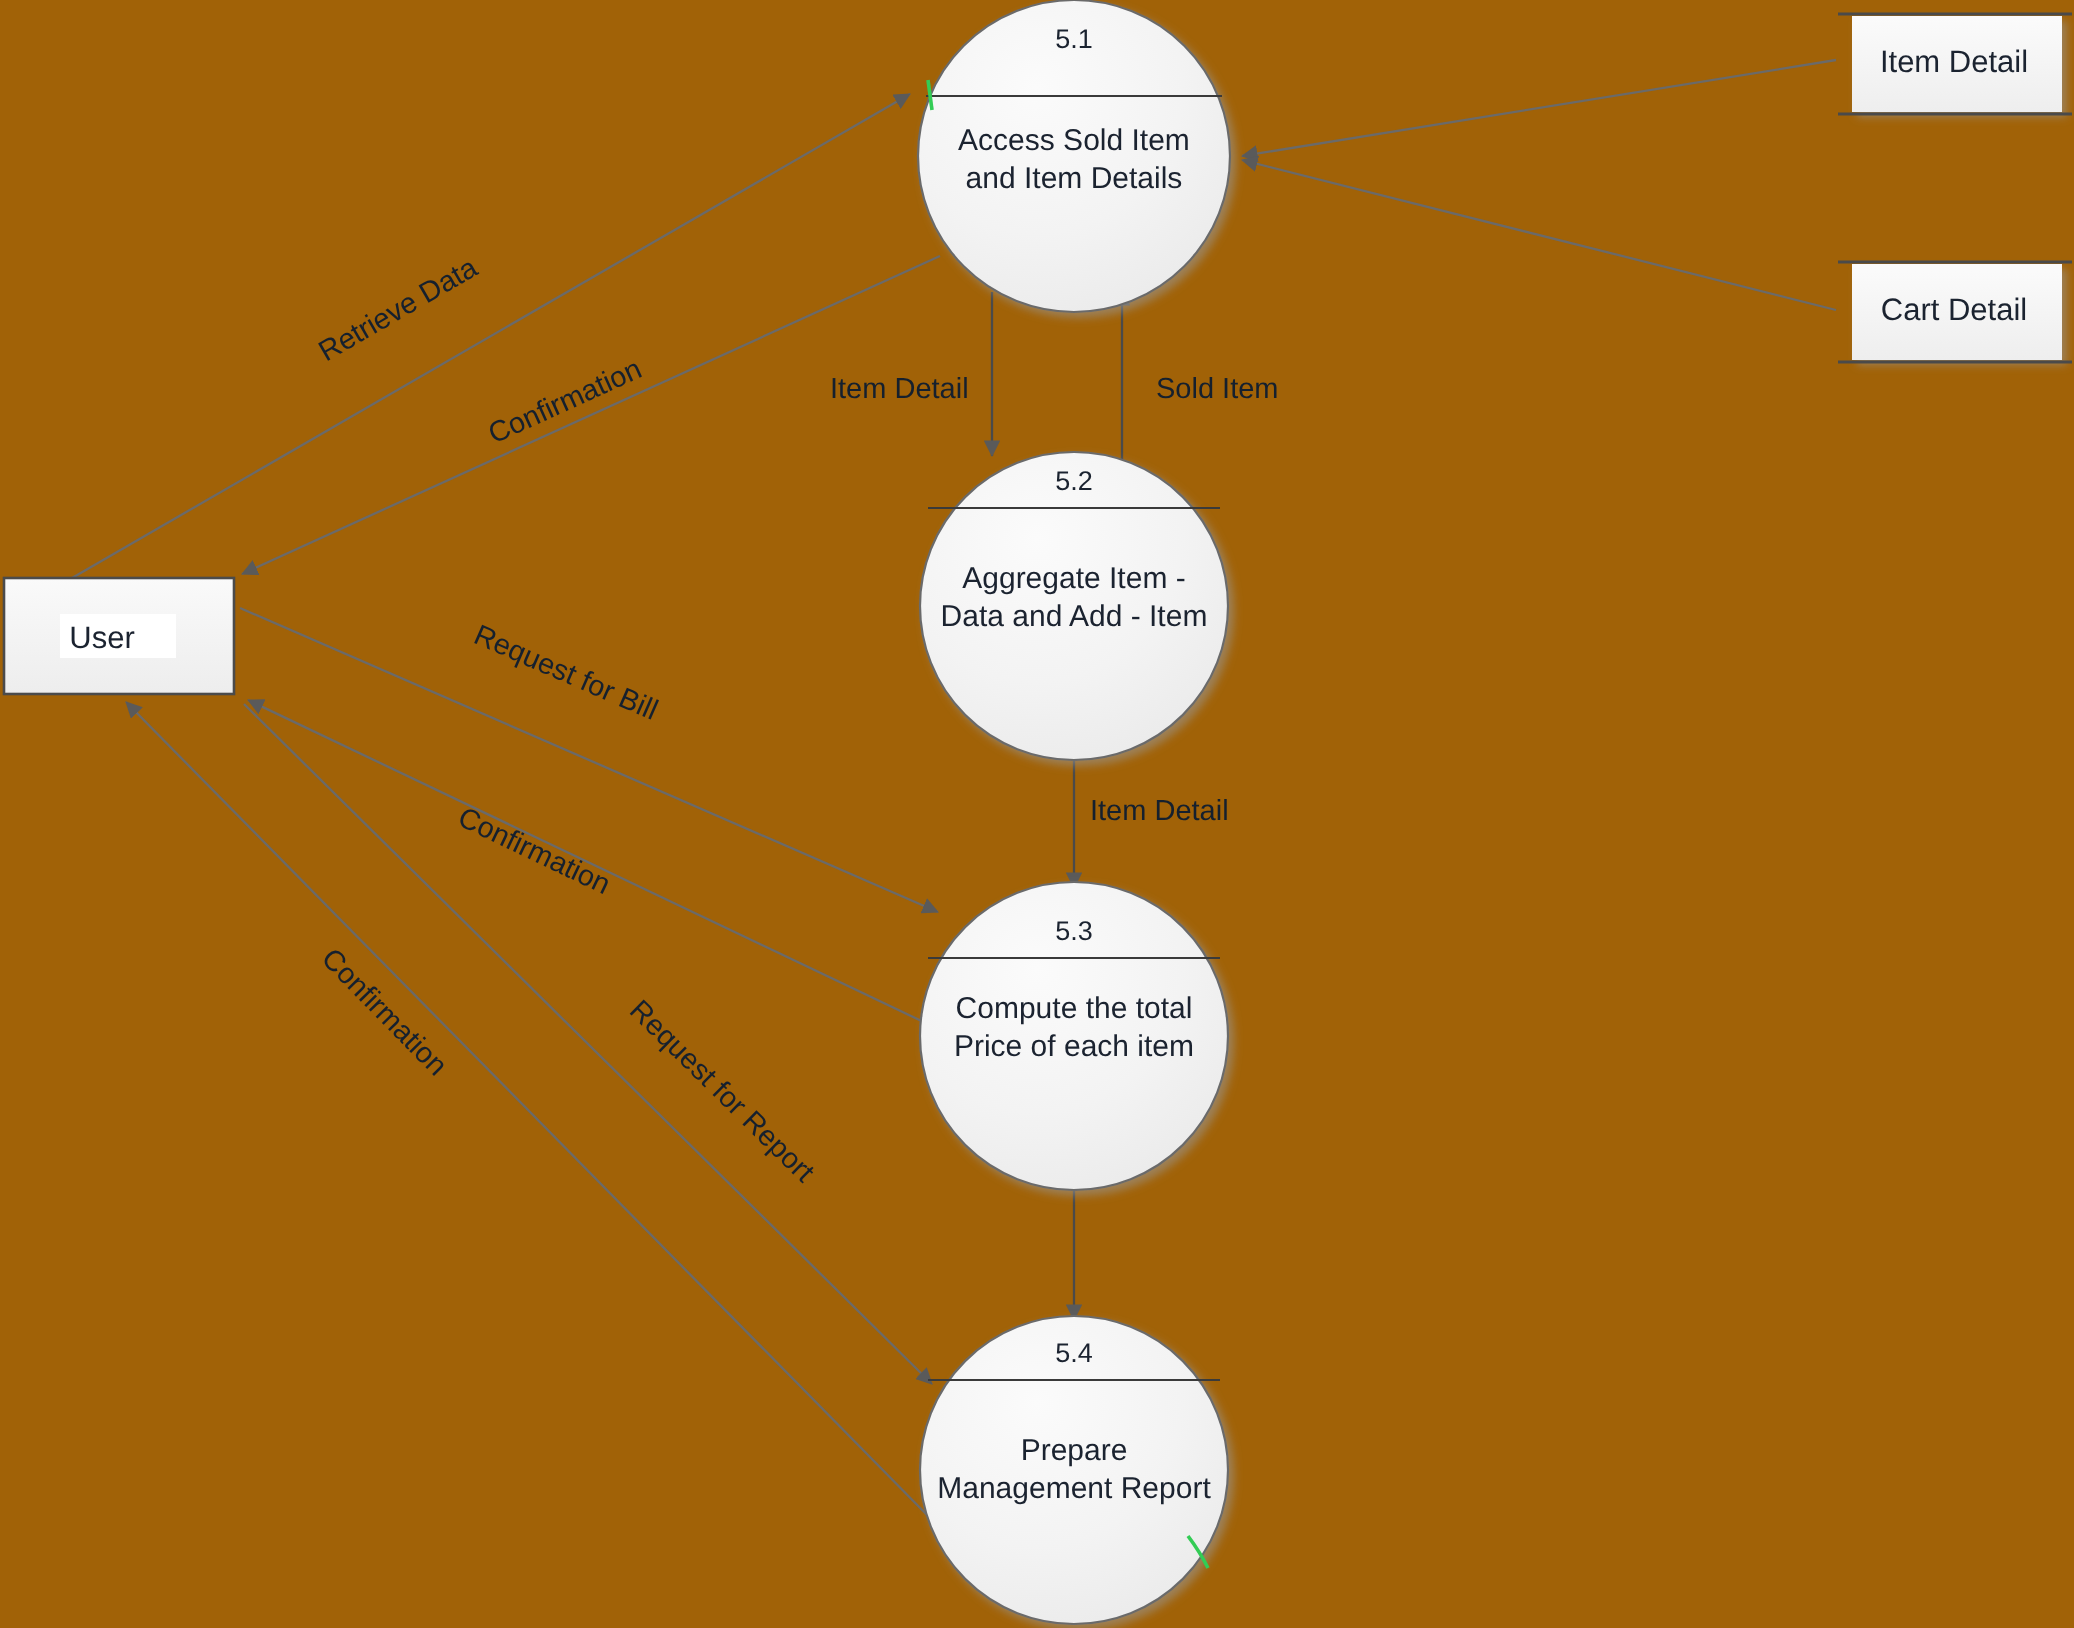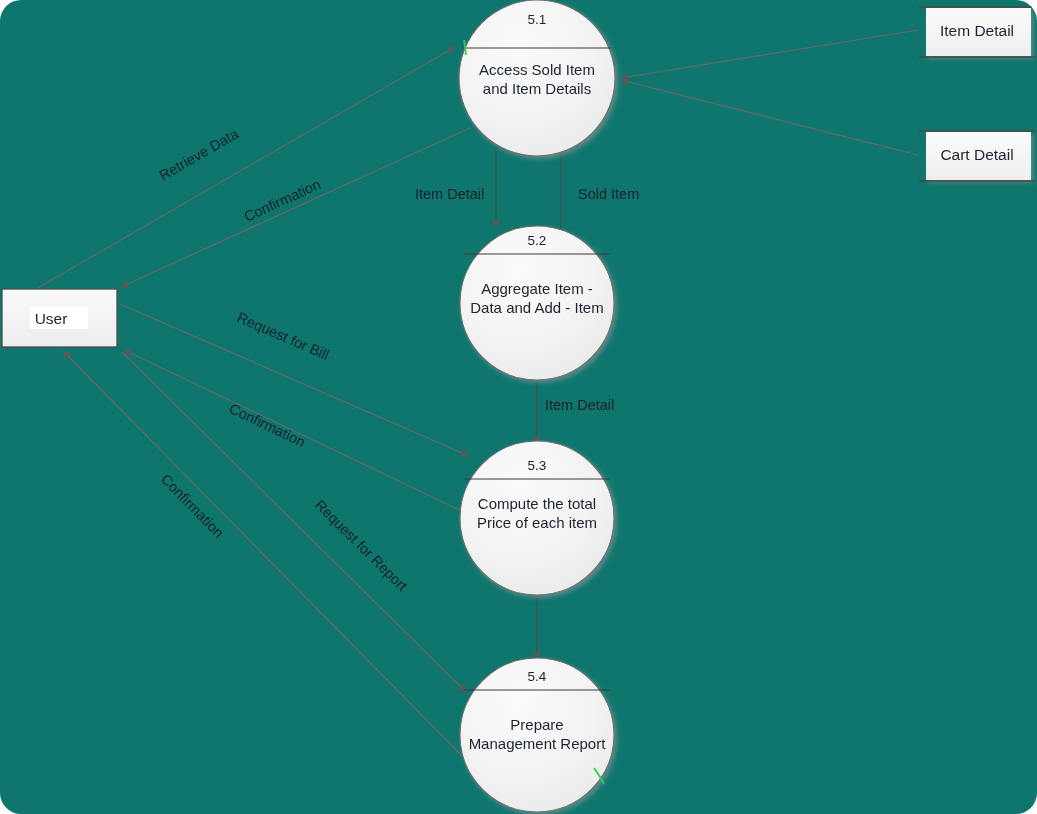--- a/index.html
+++ b/index.html
@@ -8,23 +8,22 @@
     padding: 0;
     background: #ffffff;
   }
   body {
     font-family: "Liberation Sans", sans-serif;
   }
   #canvas {
     position: relative;
     width: 1037px;
     height: 814px;
-    background: #0f766e;
+    background: #a16207;
     overflow: hidden;
-    border-radius: 21px;
   }
   svg#dfd {
     position: absolute;
     left: 0;
     top: 0;
     width: 1037px;
     height: 814px;
   }
   .proc-circle {
     fill: url(#procGrad);

